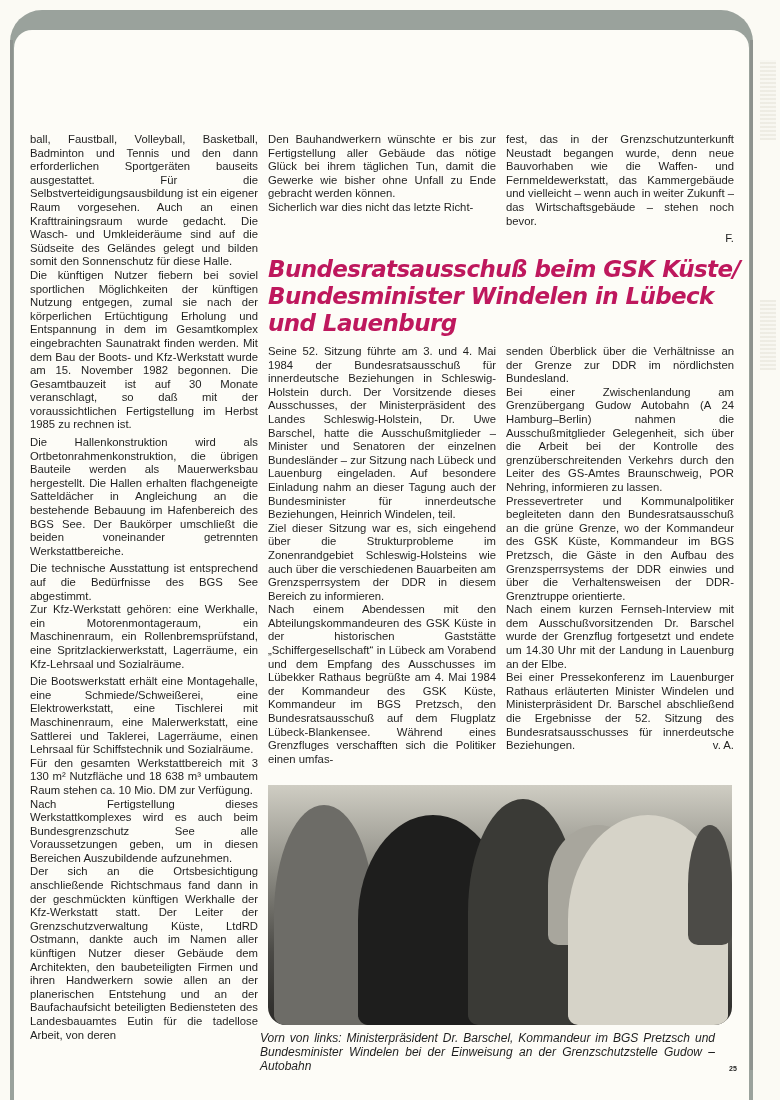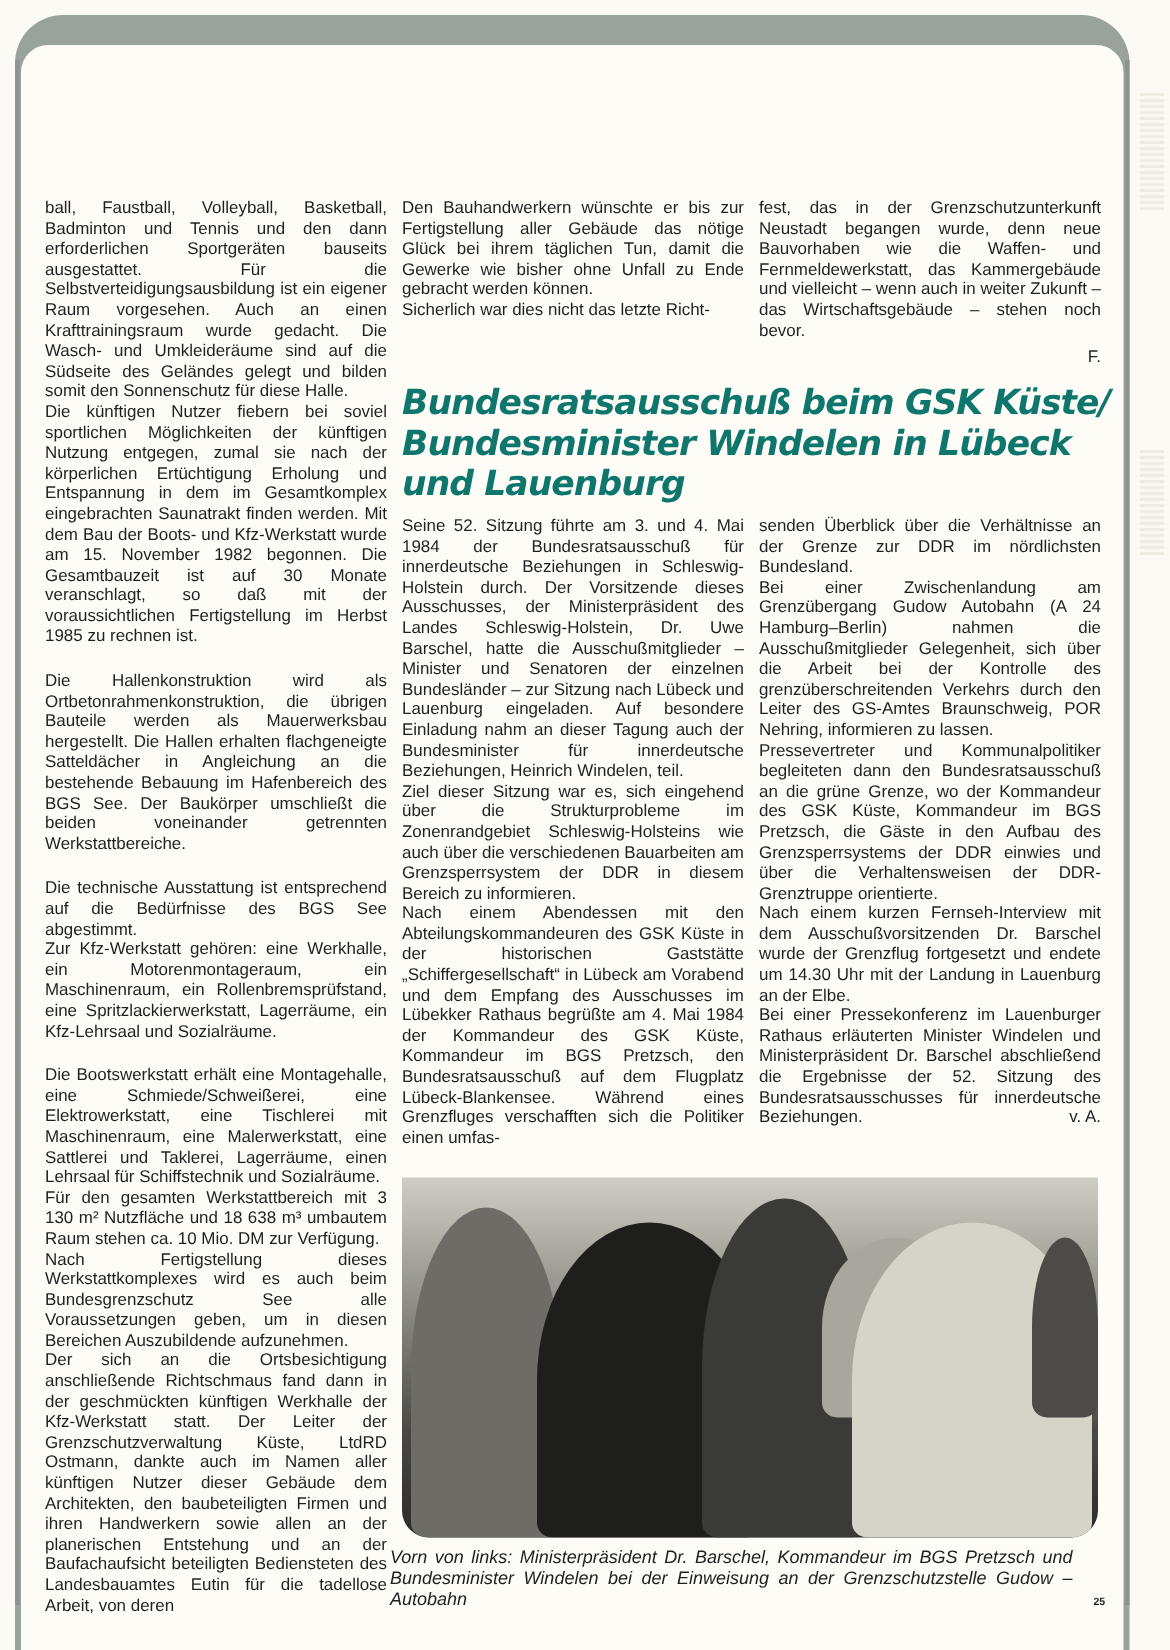--- a/index.html
+++ b/index.html
@@ -26,29 +26,29 @@
     position:absolute; left:10px; top:40px; width:3px; height:1030px; background:#8e938f;
   }
   .edge-speckle {
     position:absolute; right:4px; width:16px; background:repeating-linear-gradient(0deg,#e8e6dc 0 2px,#f7f6f0 2px 4px);
     opacity:.7;
   }
   .col {
     position:absolute; font-size:11.3px; line-height:13.6px; text-align:justify;
   }
   .col p { margin:0; }
-  .col p.gap { margin-top:16px; }
+  .col p.gap { margin-top:4px; }
   #col1 { left:30px; top:133px; width:228px; }
   #col2a { left:268px; top:133px; width:228px; }
   #col3a { left:506px; top:133px; width:228px; }
   .sig { text-align:right; margin-top:4px !important; }
   .headline {
     position:absolute; left:268px; top:256px; width:480px;
     font-family:"DejaVu Sans", sans-serif; font-weight:bold; font-style:italic;
-    font-size:23px; line-height:27px; letter-spacing:-0.6px; color:#0f766e;
+    font-size:23px; line-height:27px; letter-spacing:-0.6px; color:#be185d;
   }
   #col2b { left:268px; top:345px; width:228px; }
   #col3b { left:506px; top:345px; width:228px; }
   .sig-inline { display:flex; justify-content:flex-start; }
   .photo {
     position:absolute; left:268px; top:785px; width:464px; height:240px;
     border-radius:0 0 18px 18px; overflow:hidden;
     background:linear-gradient(180deg,#cfcdc3 0%,#8f8e86 35%,#4a4945 70%,#2b2a28 100%);
   }
   .photo .fig { position:absolute; border-radius:50% 50% 10px 10px; }

